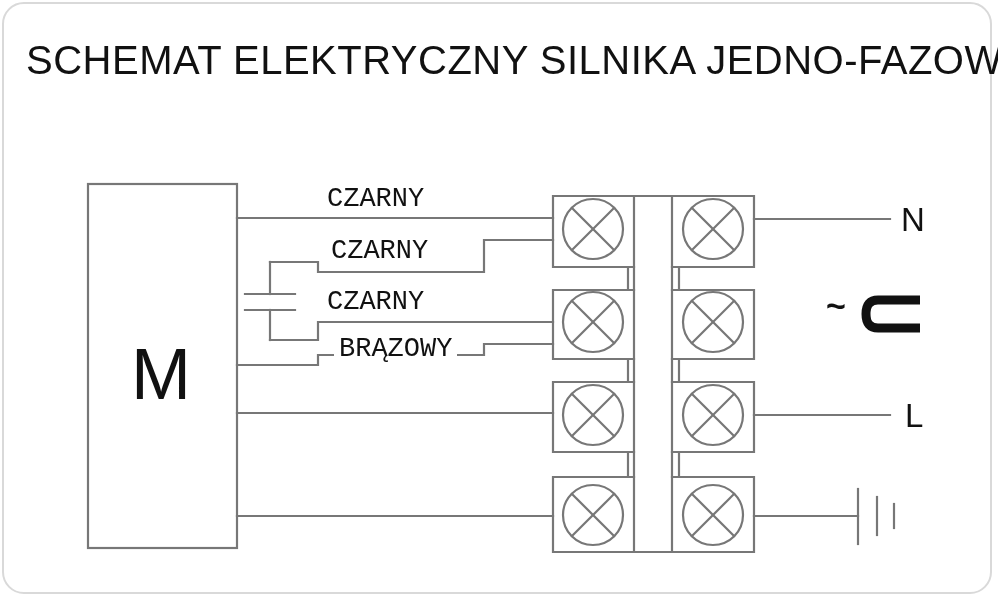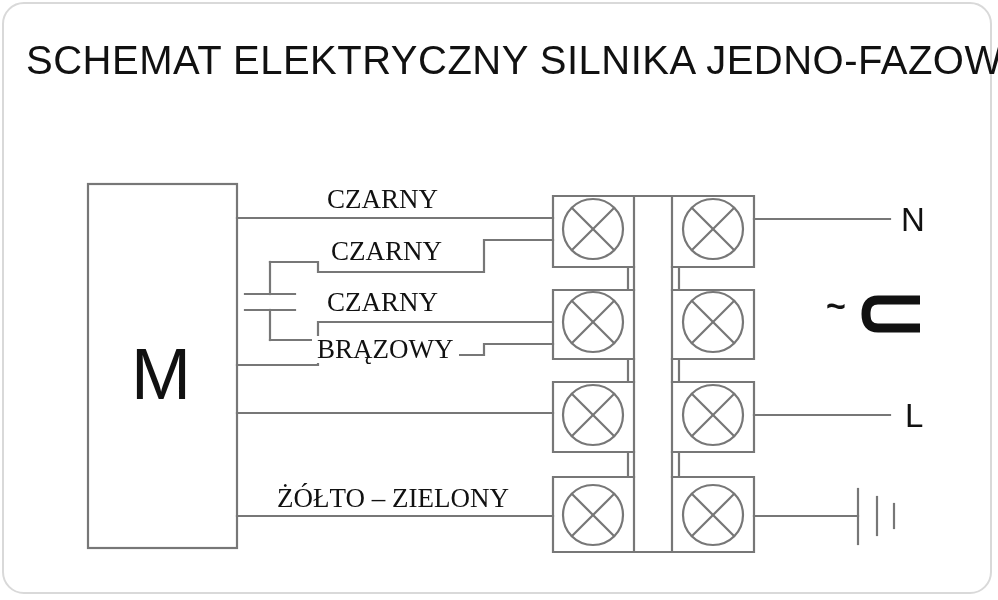--- a/index.html
+++ b/index.html
@@ -46,21 +46,21 @@
     white-space: nowrap;
     font-family: "Liberation Sans", sans-serif;
   }
   .wire-label {
     position: absolute;
     font-size: 27px;
     color: #111111;
     white-space: nowrap;
     background: #ffffff;
     padding: 0 5px;
-    font-family: Liberation Serif, serif;
+    font-family: Liberation Mono, monospace;
     line-height: 1;
   }
   .term-label {
     position: absolute;
     font-size: 33px;
     color: #111111;
     font-family: "Liberation Sans", sans-serif;
     line-height: 1;
   }
   .motor-letter {
@@ -186,22 +186,21 @@
     </g>
   </svg>
 
   <div class="title">SCHEMAT ELEKTRYCZNY SILNIKA JEDNO-FAZOWEGO</div>
 
   <div class="motor-letter" style="left:131px; top:338px;">M</div>
 
   <div class="wire-label" style="left:322px; top:186px;">CZARNY</div>
   <div class="wire-label" style="left:326px; top:238px;">CZARNY</div>
   <div class="wire-label" style="left:322px; top:289px;">CZARNY</div>
-  <div class="wire-label" style="left:312px; top:336px;">BRĄZOWY</div>
-  <div class="wire-label" style="left:272px; top:485px;">ŻÓŁTO – ZIELONY</div>
+  <div class="wire-label" style="left:334px; top:336px;">BRĄZOWY</div>
 
   <div class="term-label" style="left:901px; top:203px;">N</div>
   <div class="term-label" style="left:905px; top:399px;">L</div>
 
   <div style="position:absolute; left:826px; top:288px; width:106px; height:52px;">
     <div class="ac-symbol" style="left:0px; top:0px;">~</div>
     <svg width="72" height="52" viewBox="0 0 72 52" style="position:absolute; left:32px; top:4px;" xmlns="http://www.w3.org/2000/svg">
       <path d="M 62 8 L 20 8 Q 8 8 8 22 Q 8 36 20 36 L 62 36" fill="none" stroke="#111111" stroke-width="9" stroke-linecap="butt"></path>
     </svg>
   </div>

